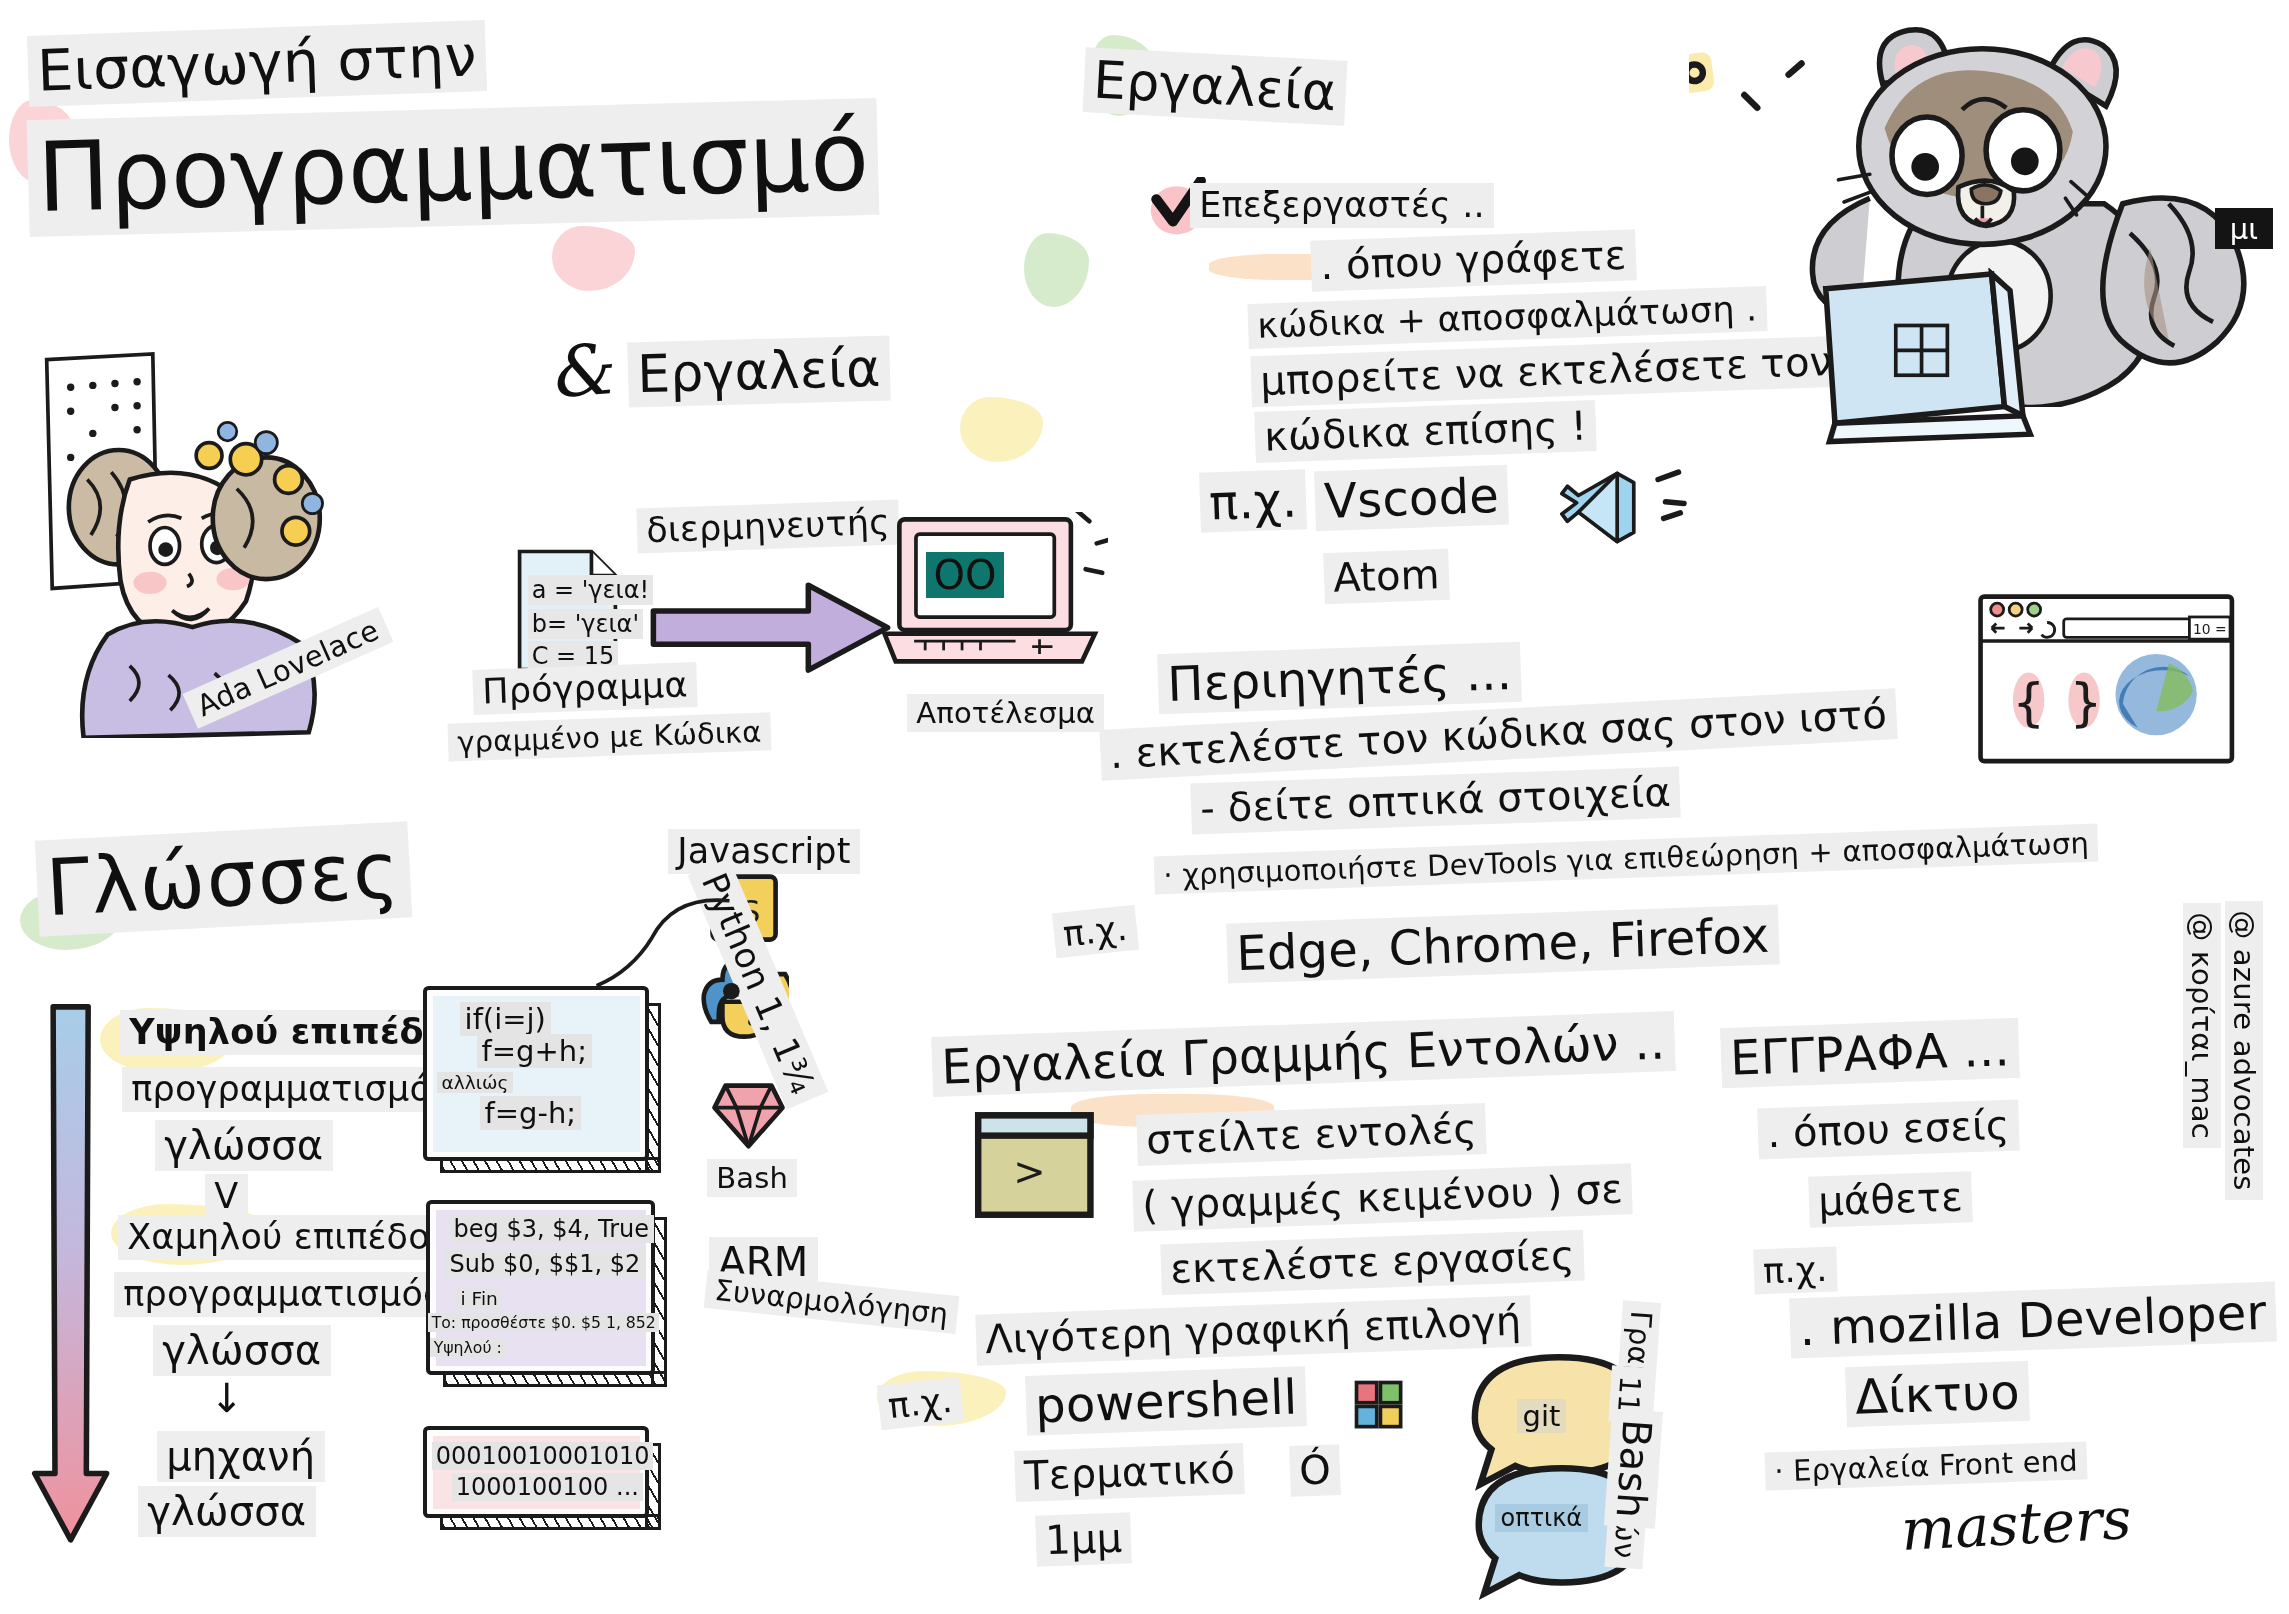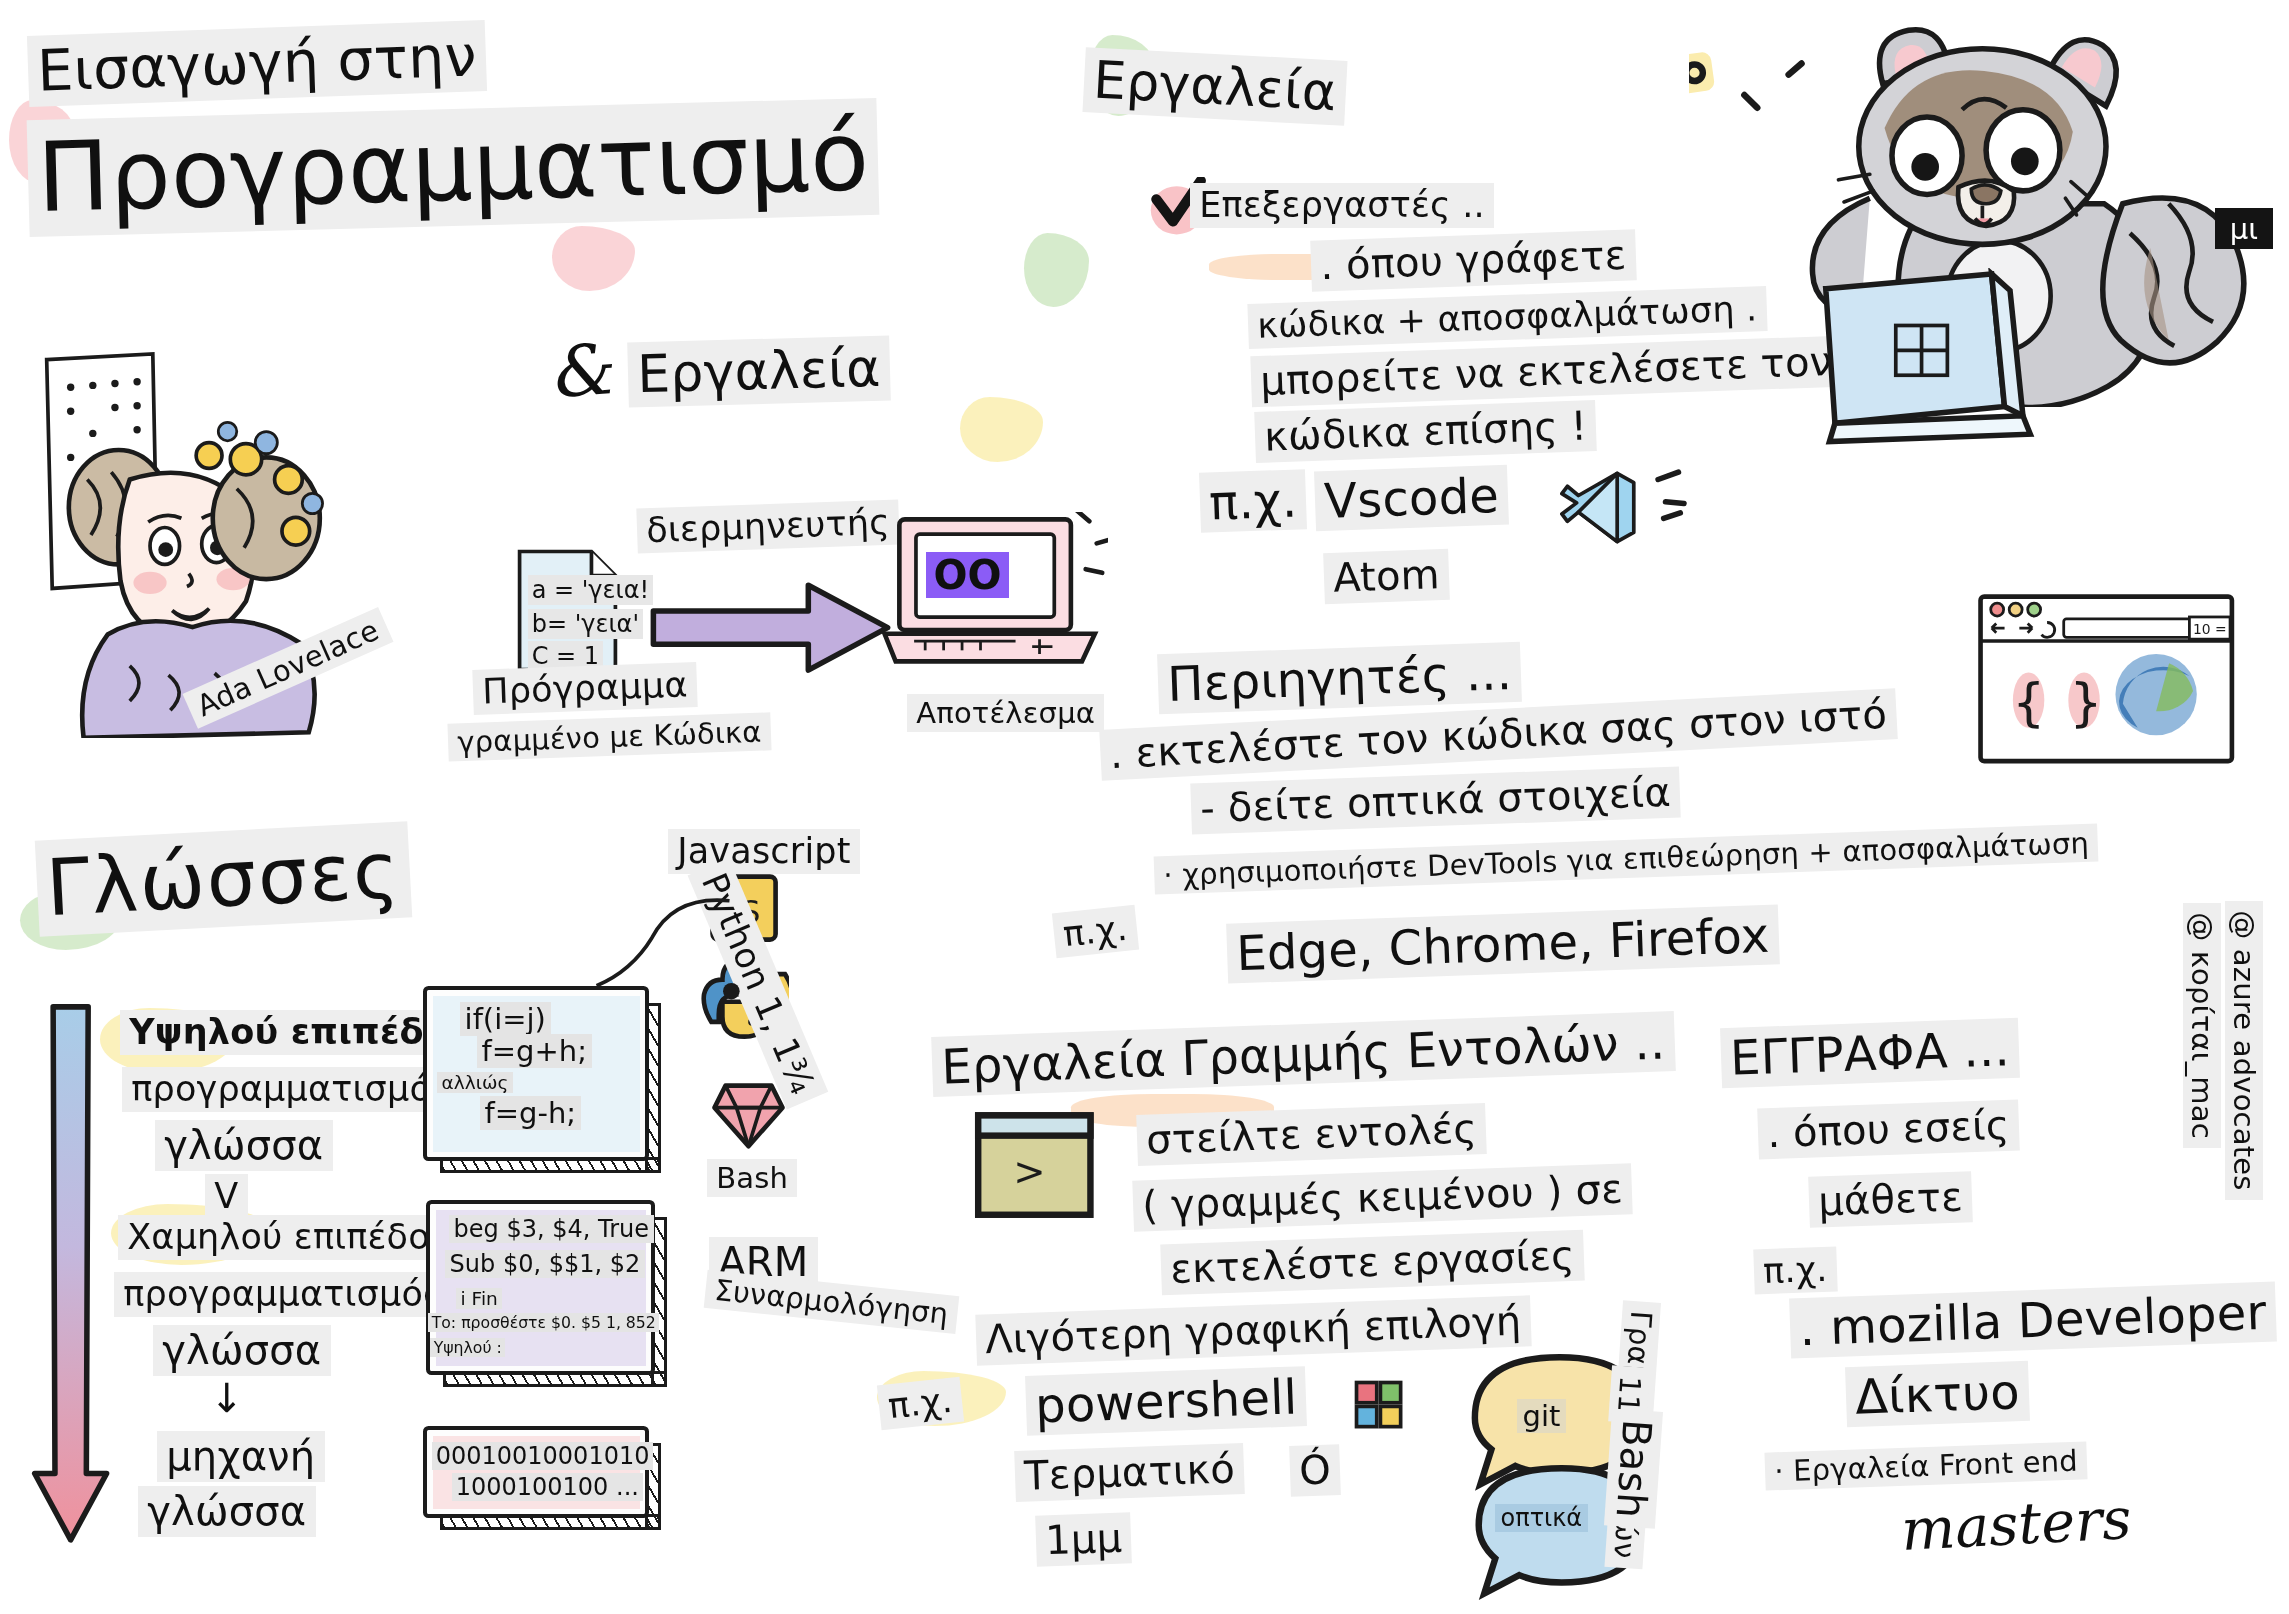--- a/index.html
+++ b/index.html
@@ -177,21 +177,21 @@
   <div class="hl body-s" style="left:181px;top:649px;transform:rotate(-24deg);">Ada Lovelace</div>
 
   <div class="doodle" style="left:512px;top:546px;width:111px;height:129px;">
     <svg viewBox="0 0 120 140" width="111" height="129">
       <path d="M8 6 H86 L112 32 V134 H8 Z" fill="#e2f0f7" stroke="#1b1b1b" stroke-width="4"></path>
       <path d="M86 6 V32 H112" fill="#ffffff" stroke="#1b1b1b" stroke-width="4"></path>
     </svg>
   </div>
   <div class="plain body-xs" style="left:528px;top:575px;background:#e7e7e7;padding:0.9px 3.7px;">a = 'γεια!</div>
   <div class="plain body-xs" style="left:528px;top:609px;background:#e7e7e7;padding:0.9px 3.7px;">b= 'γεια'</div>
-  <div class="plain body-xs" style="left:528px;top:641px;background:#e7e7e7;padding:0.9px 3.7px;">C = 1</div>
+  <div class="plain body-xs" style="left:528px;top:641px;background:#e7e7e7;padding:0.9px 3.7px;">C = 15</div>
 
   <div class="hl body-m r-2" style="left:637px;top:504px;">διερμηνευτής</div>
 
   <div class="doodle" style="left:646px;top:574px;width:249px;height:111px;">
     <svg viewBox="0 0 270 120" width="249" height="111">
       <path d="M8 40 H176 V12 L262 58 L176 104 V76 H8 Z" fill="#c1aedd" stroke="#1b1b1b" stroke-width="6" stroke-linejoin="round"></path>
     </svg>
   </div>
 
   <div class="doodle" style="left:877px;top:512px;width:231px;height:166px;">
@@ -208,21 +208,21 @@
         <path d="M176 138 V154"></path>
           <path d="M168 146 H190"></path>
       </g>
       <g stroke="#1b1b1b" stroke-width="5" stroke-linecap="round">
         <path d="M216 -2 L230 10"></path>
           <path d="M238 34 L252 30"></path>
           <path d="M226 62 L244 66"></path>
       </g>
     </svg>
   </div>
-  <div class="plain body-l" style="left:926px;top:552px;background:#8b5cf6;padding:0 7.4px;font-weight:bold;">OO</div>
+  <div class="plain body-l" style="left:926px;top:552px;background:#0f766e;padding:0 7.4px;">OO</div>
   <div class="hl body-s" style="left:875px;top:694px;margin-left:32px;">Αποτέλεσμα</div>
 
   <div class="hl body-m r-2" style="left:473px;top:666px;">Πρόγραμμα</div>
   <div class="hl body-s r-2" style="left:448px;top:718px;">γραμμένο με Κώδικα</div>
 
   <div class="doodle" style="left:1147px;top:177px;width:65px;height:63px;">
     <svg viewBox="0 0 70 68" width="65" height="63">
       <ellipse cx="32" cy="36" rx="28" ry="26" fill="#f8b9bd" opacity=".85"></ellipse>
       <path d="M10 24 L28 48 L58 4" fill="none" stroke="#141414" stroke-width="11" stroke-linecap="round" stroke-linejoin="round"></path>
     </svg>

